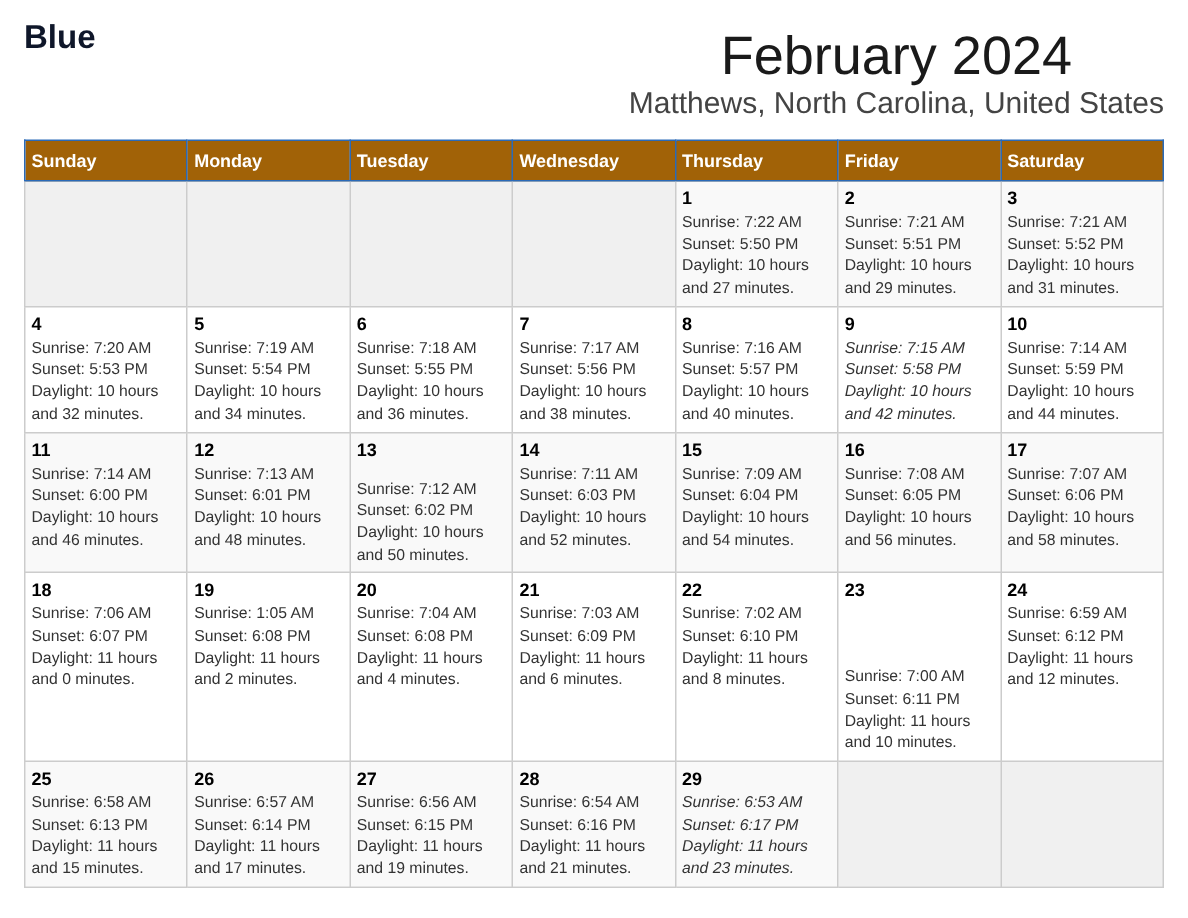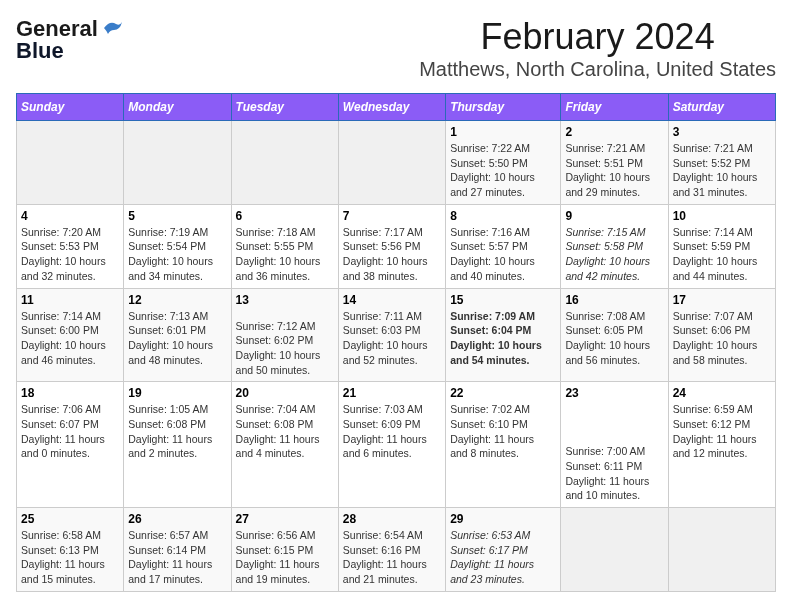--- a/index.html
+++ b/index.html
@@ -39,23 +39,22 @@
       font-size: 20px;
       font-weight: normal;
       color: #444;
     }
     table {
       width: 100%;
       border-collapse: collapse;
       font-size: 11px;
     }
     thead tr {
-      background: #8b5cf6;
+      background: #a16207;
       color: #fff;
-      font-style: italic;
     }
     thead th {
       padding: 6px 4px;
       text-align: left;
       font-size: 12px;
       font-weight: bold;
       border: 1px solid #2a6ab8;
     }
     tbody tr {
       vertical-align: top;
@@ -85,26 +84,20 @@
     }
     .empty-cell {
       background: #f0f0f0 !important;
     }
   </style>
 </head>
 <body>
 
 <div class="header">
   <div class="logo">
-    <div class="logo-row">
-      <span style="font-size:22px;font-weight:bold;color:#1a1a1a;">General</span>
-      <svg width="22" height="18" viewBox="0 0 22 18" style="margin-left:2px;">
-        <path d="M2 8 Q8 0 14 4 Q18 6 20 2 Q18 10 12 10 Q8 10 6 14 Q4 10 2 8Z" fill="#3a7dc9"></path>
-      </svg>
-    </div>
     <span style="font-size:22px;font-weight:bold;color:#0f172a;margin-top:-4px;">Blue</span>
   </div>
   <div class="title-block">
     <h1>February 2024</h1>
     <h2>Matthews, North Carolina, United States</h2>
   </div>
 </div>
 
 <table>
   <thead>
@@ -221,21 +214,21 @@
         </td>
         <td>
           <span class="day-num">14</span>
           <div class="day-info" style="white-space: pre-line;">Sunrise: 7:11 AM
 Sunset: 6:03 PM
 Daylight: 10 hours
 and 52 minutes.</div>
         </td>
         <td>
           <span class="day-num">15</span>
-          <div class="day-info" style="white-space: pre-line; font-weight: bold;">Sunrise: 7:09 AM
+          <div class="day-info" style="white-space: pre-line;">Sunrise: 7:09 AM
 Sunset: 6:04 PM
 Daylight: 10 hours
 and 54 minutes.</div>
         </td>
         <td>
           <span class="day-num">16</span>
           <div class="day-info" style="white-space: pre-line;">Sunrise: 7:08 AM
 Sunset: 6:05 PM
 Daylight: 10 hours
 and 56 minutes.</div>

